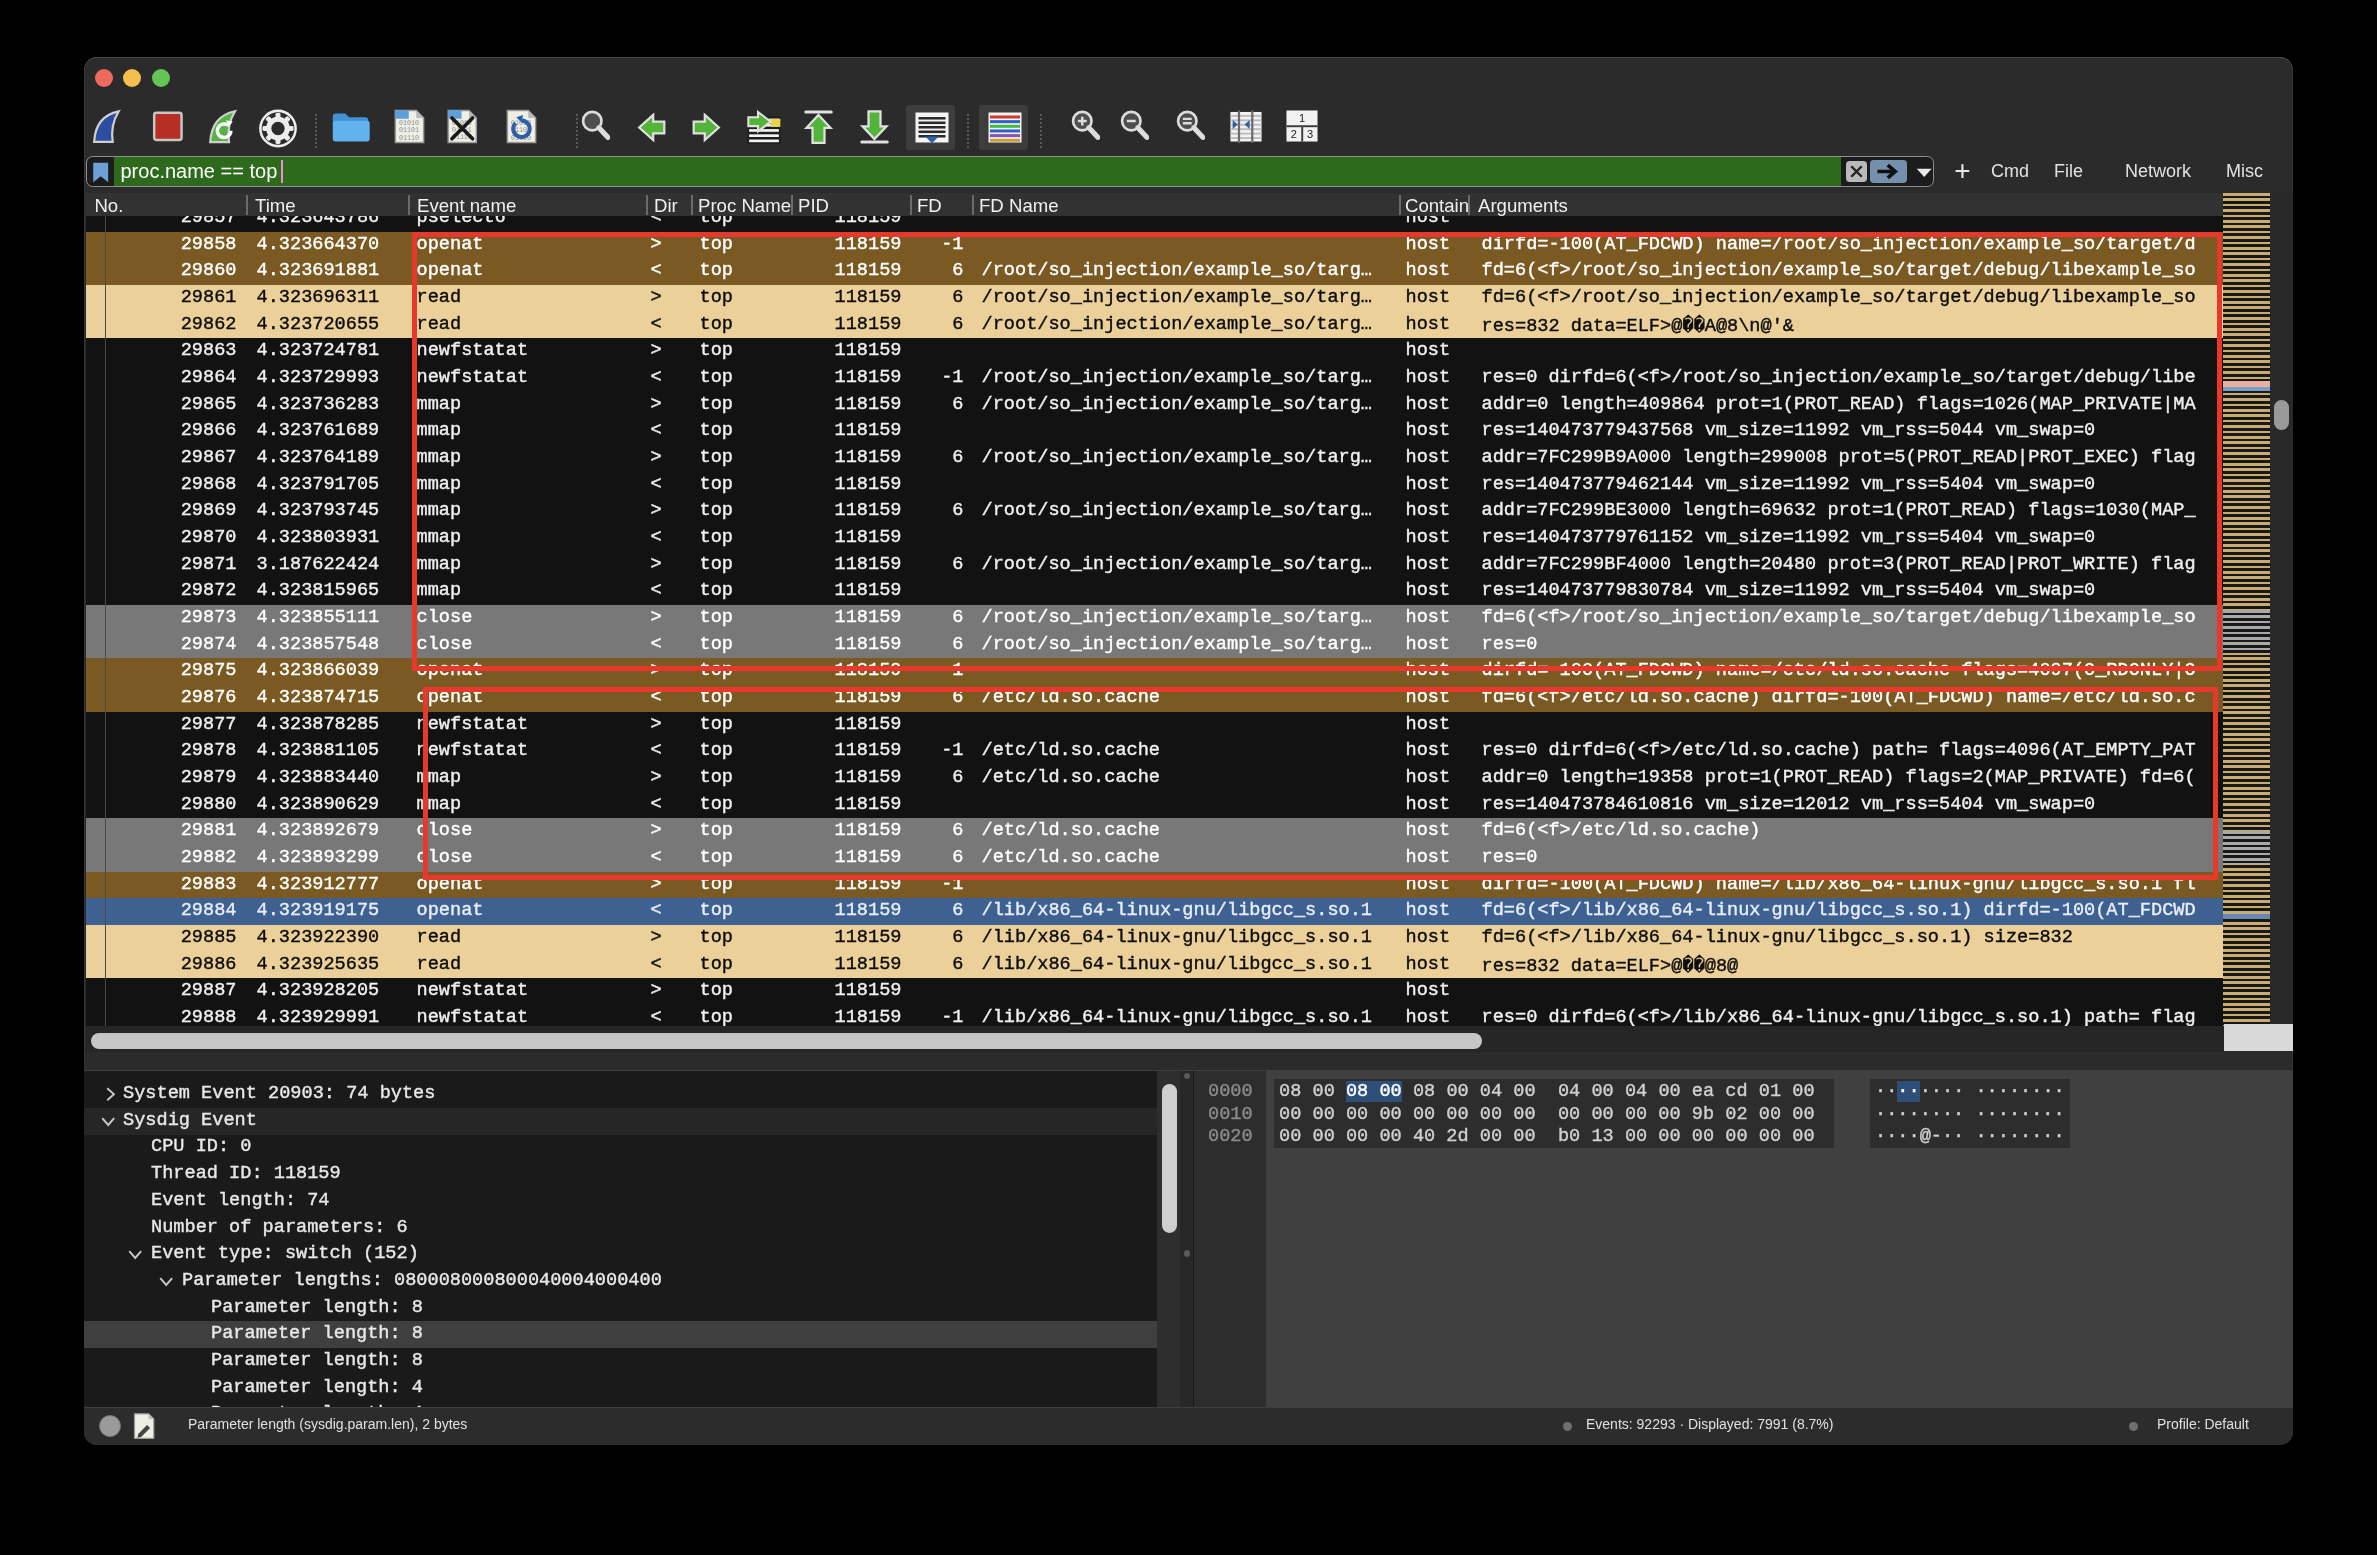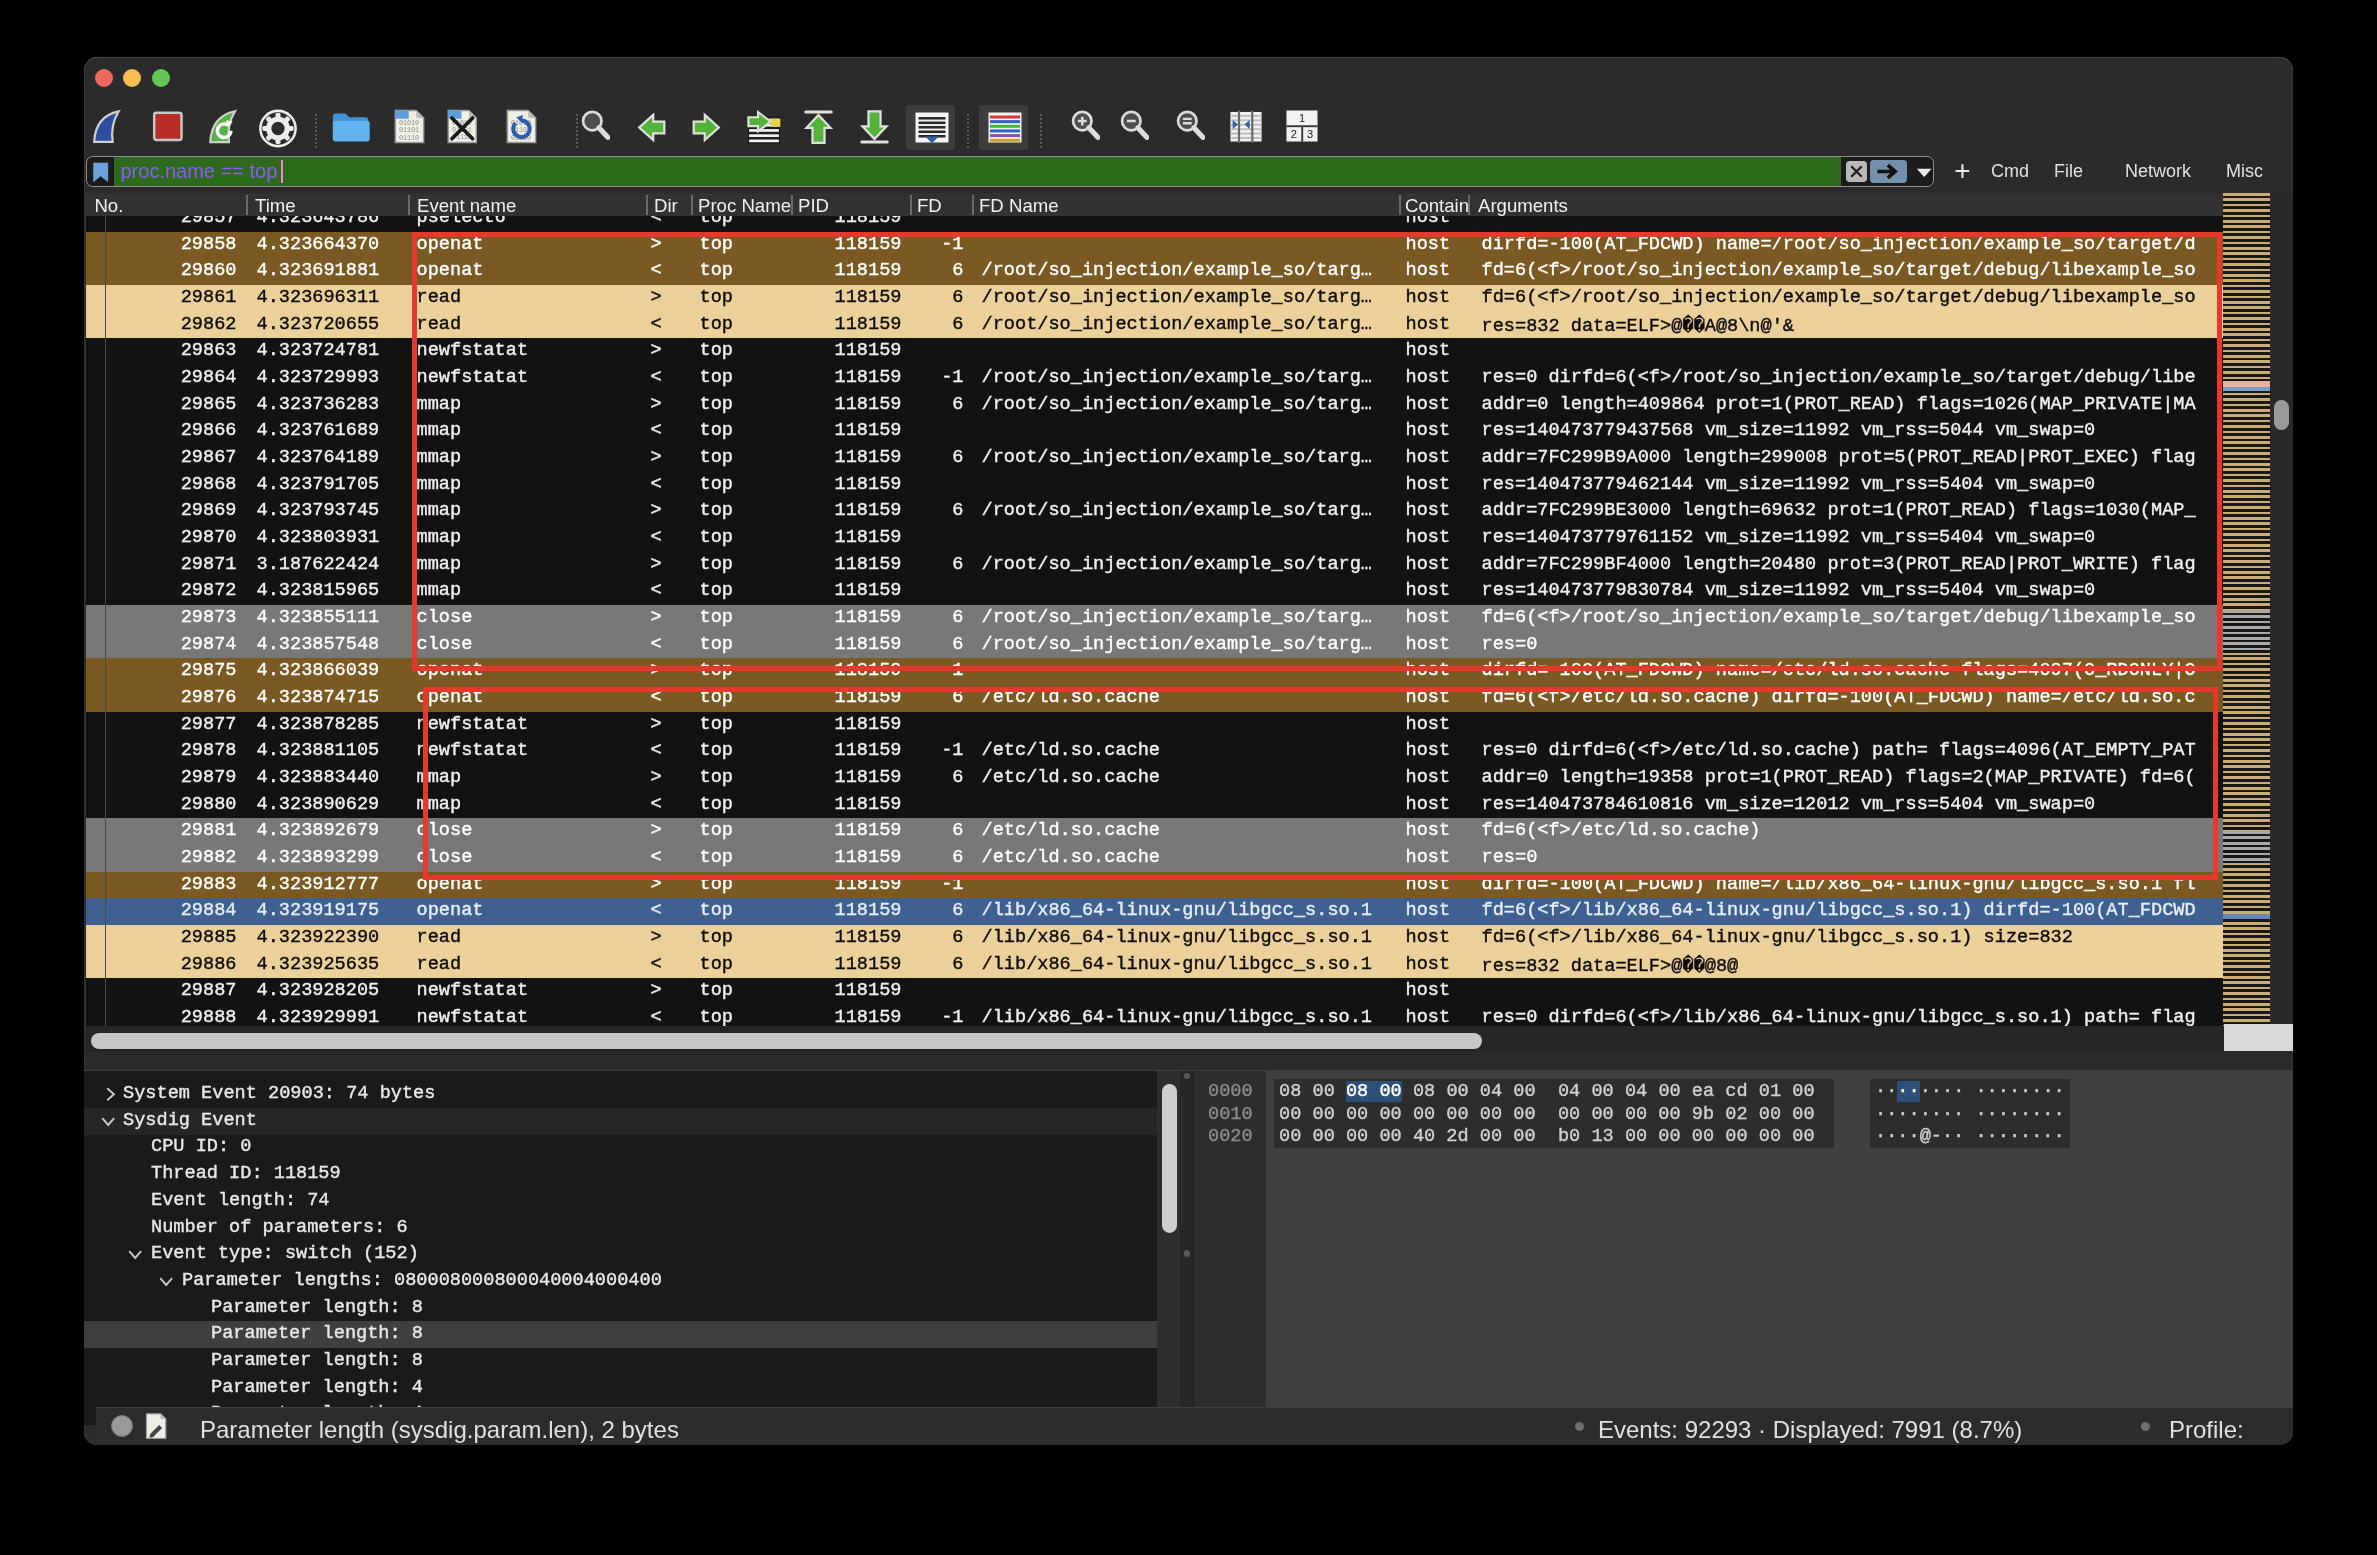--- a/index.html
+++ b/index.html
@@ -9,21 +9,21 @@
 .abs { position:absolute; }
 .light { position:absolute; top:12px; width:18px; height:18px; border-radius:50%; }
 #title { position:absolute; top:10.4px; left:0; width:2209px; text-align:center;
   font-size:21px; font-weight:bold; color:#d6d6d6; }
 #toolbar { position:absolute; left:0; top:0; width:2209px; height:99px; }
 .tsep { position:absolute; top:57px; width:0; height:34px; border-left:2.2px dotted #5a5a5a; }
 .tactive { position:absolute; top:48px; width:49px; height:45px; background:#3d3d3d; border-radius:3px; }
 #ffield { position:absolute; left:1.5px; top:99px; width:1848px; height:31px;
   border:1.5px solid #8f8f8f; border-radius:6.7px; background:#1c1c1c; overflow:hidden; }
 #fgreen { position:absolute; left:27px; top:0; width:1727px; height:30px; background:#2e6a1c; }
-#ftext { position:absolute; left:34px; top:0; height:28px; line-height:28px; font-size:20px; color:#8b5cf6; }
+#ftext { position:absolute; left:34px; top:0; height:28px; line-height:28px; font-size:20px; color:#ffffff; }
 #fcursor { position:absolute; left:194px; top:3px; width:2.2px; height:23px; background:#f08ad8; }
 .fbtnx { position:absolute; left:1759px; top:3.7px; width:21px; height:21px; background:#b9b9b9; border-radius:3.7px; }
 .fbtna { position:absolute; left:1783px; top:3px; width:37px; height:23px; background:#7590ad; border-radius:3.7px; }
 #fplus { position:absolute; left:1862px; top:99px; width:33px; height:31px; color:#e8e8e8; font-size:28px; text-align:center; line-height:30px; }
 .fpreset { position:absolute; top:99px; height:31px; line-height:31px; font-size:18px; color:#e2e2e2; }
 #chead { position:absolute; left:0; top:136px; width:2209px; height:24px; background:#323232;
   font-size:18.6px; color:#f0f0f0; }
 #chead i { position:absolute; top:1.5px; font-style:normal; }
 #chead b { position:absolute; top:2.2px; width:1.5px; height:19.4px; background:#6b6b6b; }
 #plist { position:absolute; left:1.5px; top:159px; width:2138px; height:810px; background:#121212; overflow:hidden;
@@ -65,22 +65,22 @@
 #dhandle { position:absolute; left:4.5px; top:12.7px; width:15px; height:149px; background:#cfcfcf; border-radius:7.4px; }
 #splitter { position:absolute; left:1096px; top:0; width:13.4px; height:343px; background:#272727; }
 .spdot { position:absolute; left:3.7px; width:6.7px; height:6.7px; border-radius:50%; background:#5a5a5a; }
 #hexpane { position:absolute; left:1110px; top:0; width:1099px; height:343px; background:#404040; }
 #hexgut { position:absolute; left:0; top:0; width:72px; height:343px; background:#2d2d2d; }
 #hexbytes { position:absolute; left:80px; top:8.2px; width:560px; height:69px; background:#2d2d2d; }
 #hexascii { position:absolute; left:676px; top:8.2px; width:200px; height:69px; background:#2d2d2d; }
 .hexline { position:absolute; white-space:pre; height:22.3px; line-height:22.3px; color:#d0d0d0; }
 .off { color:#8a8a8a; }
 .hexhl { background:#2d4f79; color:#fff; }
-#status { position:absolute; left:12px; top:1350px; width:2209px; height:38px; background:#2c2c2c;
-  border-top:1.5px solid #3e3e3e; font-size:24px; color:#e0e0e0; }
+#status { position:absolute; left:0; top:1350px; width:2209px; height:38px; background:#2c2c2c;
+  border-top:1.5px solid #3e3e3e; font-size:14px; color:#e0e0e0; }
 #status .txt { position:absolute; top:8.2px; }
 .sdot { position:absolute; top:14px; width:9px; height:9px; border-radius:50%; background:#6f6f6f; }
 </style></head>
 <body>
 <div id="win">
   <div class="light" style="left:11.2px;background:#ee6a5f"></div>
   <div class="light" style="left:39px;background:#f5bf4f"></div>
   <div class="light" style="left:68px;background:#62c554"></div>
   <div id="toolbar">
     <svg class="abs" style="left:5.2px;top:52px" width="37" height="36" viewBox="0 0 50 48">

